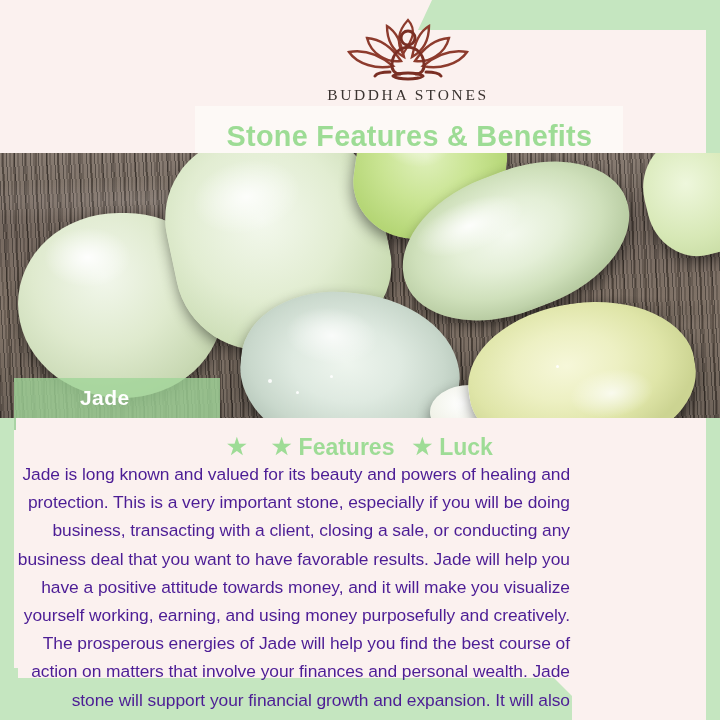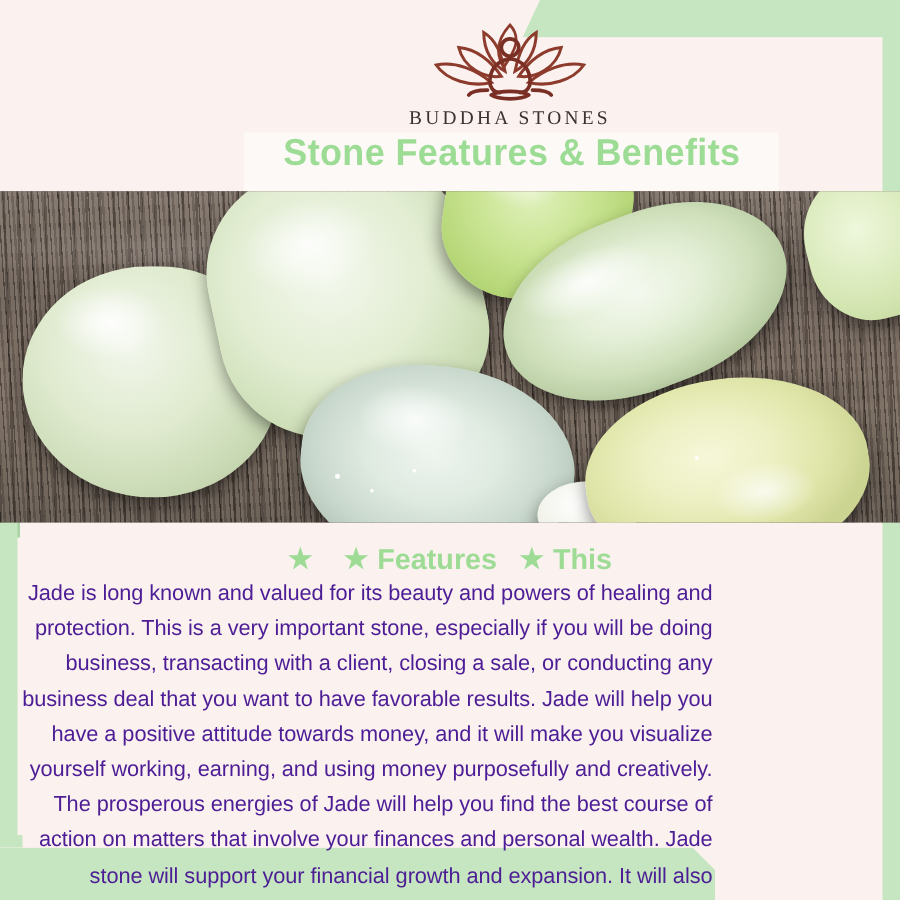--- a/index.html
+++ b/index.html
@@ -55,21 +55,21 @@
     margin-top:2px;
     font-family:"Liberation Serif", serif;
     font-size:15.5px;letter-spacing:2.6px;color:#3a3330;
     font-weight:400;
   }
 
   
   .title-banner{
     position:absolute;top:106px;left:147px;width:428px;height:47px;
     background:#fdf9f6;
-    display:flex;align-items:flex-start;justify-content:center;
+    display:flex;align-items:flex-end;justify-content:center;
   }
   .title-text{
     font-family:"Liberation Sans Narrow","Liberation Sans",sans-serif;
     font-weight:bold;
     font-size:30px;
     color:#9ddc95;
     letter-spacing:.3px;
     transform:scaleX(.96);
     white-space:nowrap;
   }
@@ -241,30 +241,33 @@
     <div class="stone s4"></div>
     <div class="stone s6"></div>
     <div class="stone s8"></div>
     <div class="stone s5"></div>
     <div class="sparkle" style="left:268px;top:226px;width:4px;height:4px;"></div>
     <div class="sparkle" style="left:296px;top:238px;width:3px;height:3px;"></div>
     <div class="sparkle" style="left:330px;top:222px;width:3px;height:3px;"></div>
     <div class="sparkle" style="left:556px;top:212px;width:3px;height:3px;"></div>
   </div>
 
+  <div class="jade-band">
+    <span class="jade-text">Jade</span>
+  </div>
 
   <div class="benefits">
     <span class="benefit">
       <span class="star">★</span>
     </span>
     <span class="benefit">
       <span class="star">★</span>
       <span>Features</span>
     </span>
     <span class="benefit">
       <span class="star">★</span>
-      <span>This</span>
+      <span>Luck</span>
     </span>
   </div>
 
   <div class="body-copy">Jade is long known and valued for its beauty and powers of healing and protection. This is a very important stone, especially if you will be doing business, transacting with a client, closing a sale, or conducting any business deal that you want to have favorable results. Jade will help you have a positive attitude towards money, and it will make you visualize yourself working, earning, and using money purposefully and creatively. The prosperous energies of Jade will help you find the best course of action on matters that involve your finances and personal wealth. Jade stone will support your financial growth and expansion. It will also promote new beginnings and give you the guidance that you need to be successful and wealthy!</div>
 
 </div>
 
 </body></html>

